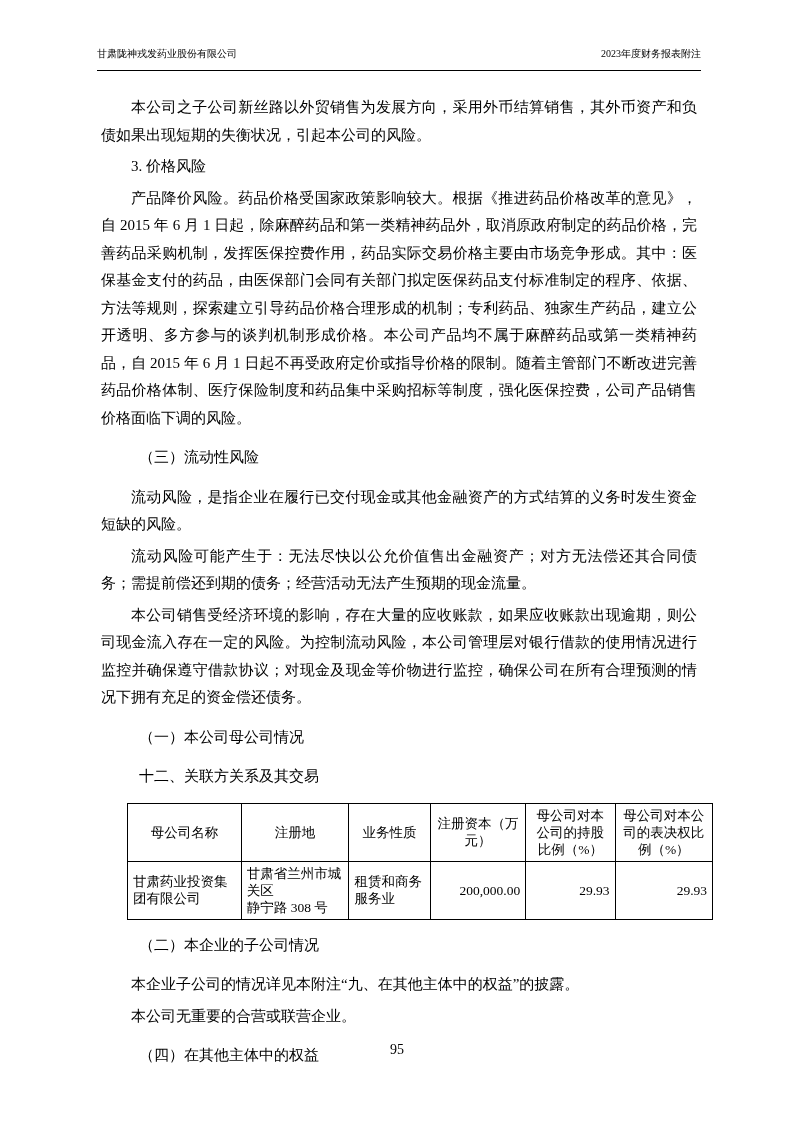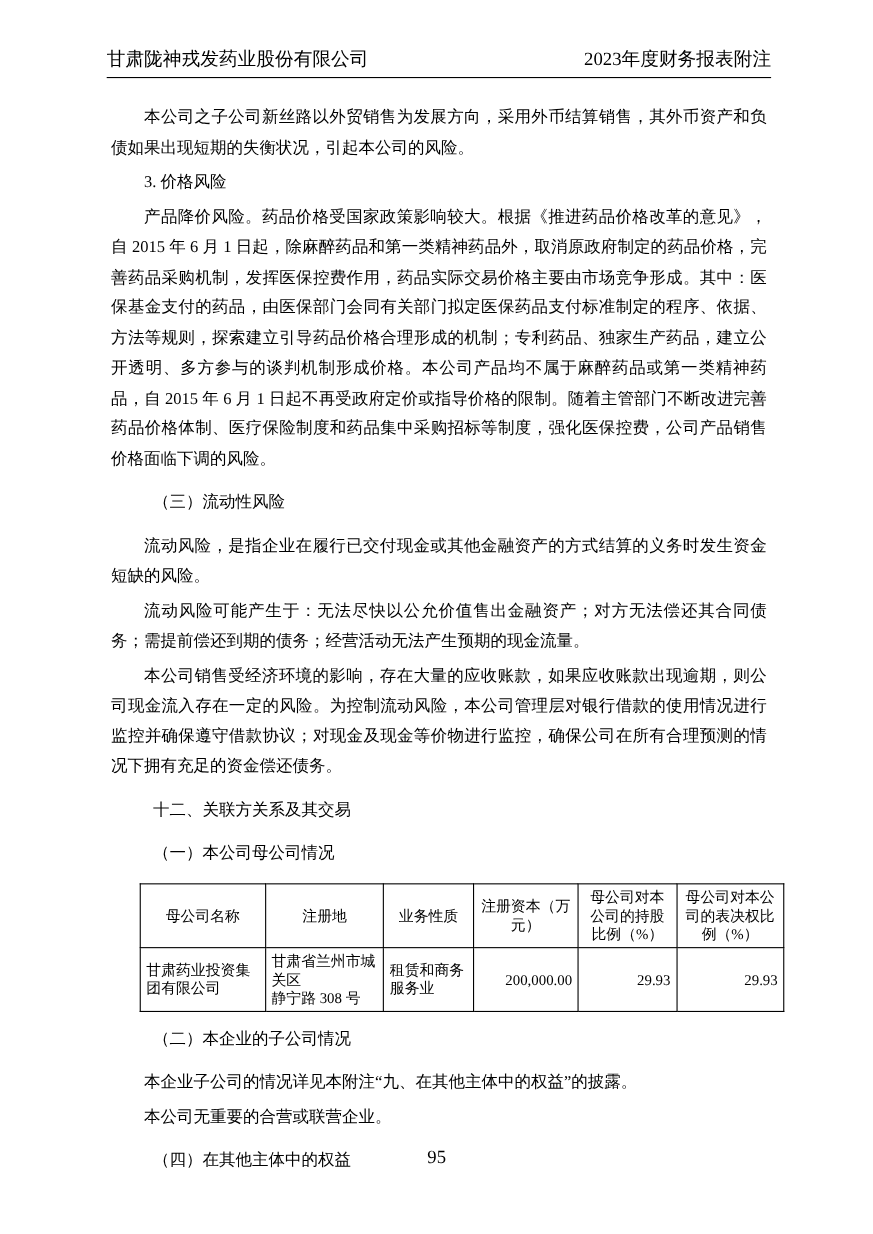--- a/index.html
+++ b/index.html
@@ -15,21 +15,21 @@
     font-family: "Liberation Serif", "DejaVu Serif", serif;
     overflow: hidden;
   }
 
   .margins { padding: 46px 93px 0 97px; }
 
   .page-header {
     display: flex;
     justify-content: space-between;
     align-items: baseline;
-    font-size: 17px;
+    font-size: 10px;
     line-height: 16px;
     padding-bottom: 8px;
   }
   .header-rule {
     height: 0;
     border-bottom: 1.5px solid #000000;
   }
 
   .page-body {
     margin-top: 23px;
@@ -62,21 +62,21 @@
   td.al { text-align: left; }
   td.ar { text-align: right; }
   td.prewrap { white-space: pre-line; }
 
   .page-footer {
     position: absolute;
     left: 0;
     right: 0;
     top: 1042px;
     text-align: center;
-    font-size: 17px;
+    font-size: 14px;
   }
 </style>
 </head>
 <body>
 
 <div class="page">
   <div class="margins">
 
     <header class="page-header">
       <span>甘肃陇神戎发药业股份有限公司</span>
@@ -85,22 +85,22 @@
     <div class="header-rule"></div>
 
     <main class="page-body">
       <p class="para">本公司之子公司新丝路以外贸销售为发展方向，采用外币结算销售，其外币资产和负债如果出现短期的失衡状况，引起本公司的风险。</p>
       <p class="para">3. 价格风险</p>
       <p class="para">产品降价风险。药品价格受国家政策影响较大。根据《推进药品价格改革的意见》，自 2015 年 6 月 1 日起，除麻醉药品和第一类精神药品外，取消原政府制定的药品价格，完善药品采购机制，发挥医保控费作用，药品实际交易价格主要由市场竞争形成。其中：医保基金支付的药品，由医保部门会同有关部门拟定医保药品支付标准制定的程序、依据、方法等规则，探索建立引导药品价格合理形成的机制；专利药品、独家生产药品，建立公开透明、多方参与的谈判机制形成价格。本公司产品均不属于麻醉药品或第一类精神药品，自 2015 年 6 月 1 日起不再受政府定价或指导价格的限制。随着主管部门不断改进完善药品价格体制、医疗保险制度和药品集中采购招标等制度，强化医保控费，公司产品销售价格面临下调的风险。</p>
       <p class="hd">（三）流动性风险</p>
       <p class="para">流动风险，是指企业在履行已交付现金或其他金融资产的方式结算的义务时发生资金短缺的风险。</p>
       <p class="para">流动风险可能产生于：无法尽快以公允价值售出金融资产；对方无法偿还其合同债务；需提前偿还到期的债务；经营活动无法产生预期的现金流量。</p>
       <p class="para">本公司销售受经济环境的影响，存在大量的应收账款，如果应收账款出现逾期，则公司现金流入存在一定的风险。为控制流动风险，本公司管理层对银行借款的使用情况进行监控并确保遵守借款协议；对现金及现金等价物进行监控，确保公司在所有合理预测的情况下拥有充足的资金偿还债务。</p>
+      <p class="hd">（一）本公司母公司情况</p>
       <p class="hd">十二、关联方关系及其交易</p>
-      <p class="hd">（一）本公司母公司情况</p>
 
       <table class="parent-table">
         <colgroup>
           <col style="width:112px">
           <col style="width:106px">
           <col style="width:80px">
           <col style="width:94px">
           <col style="width:88px">
           <col style="width:96px">
         </colgroup>

